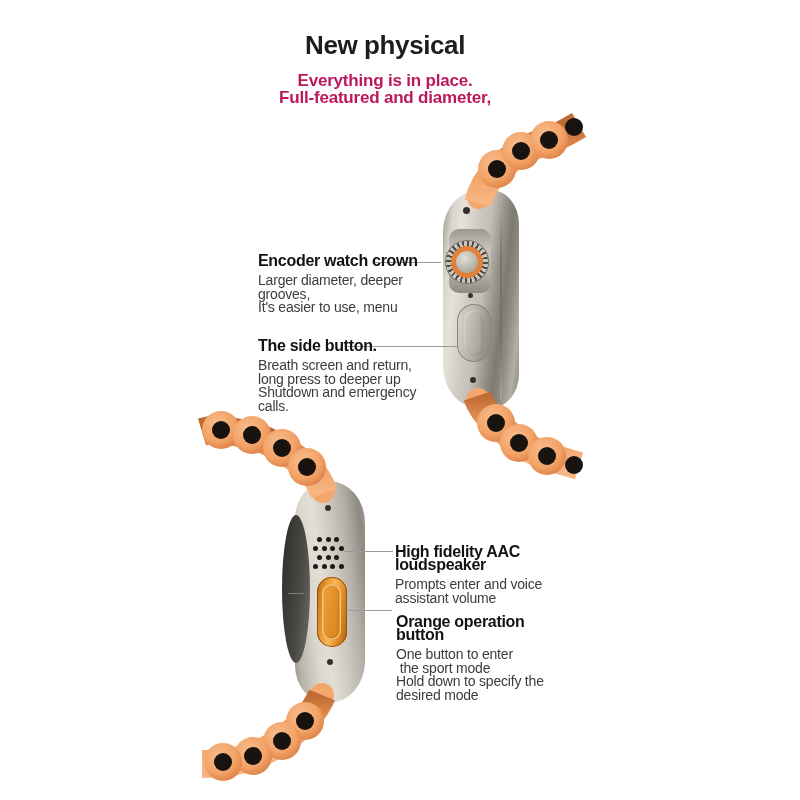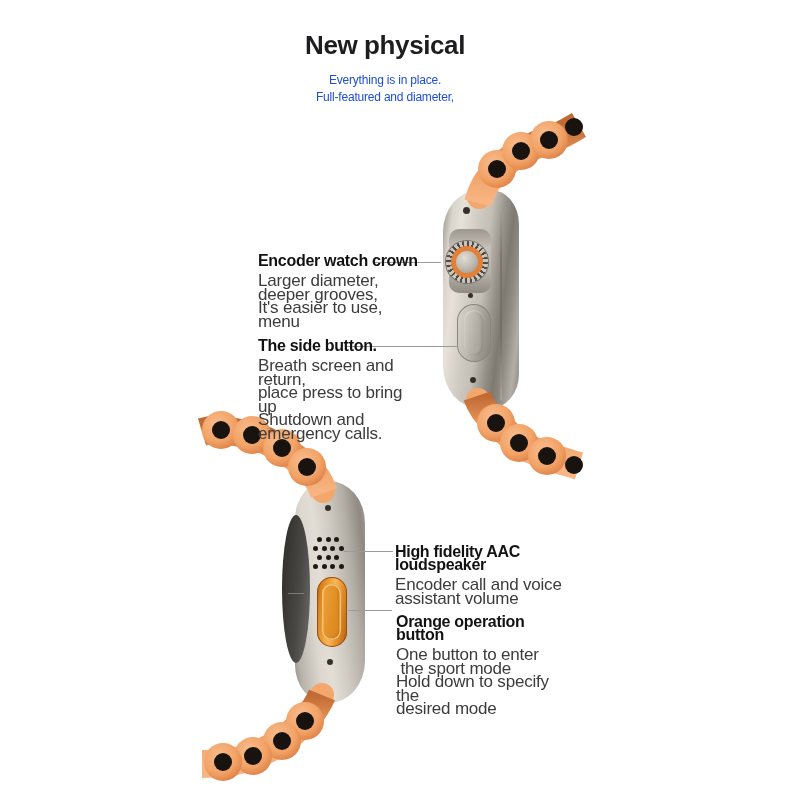--- a/index.html
+++ b/index.html
@@ -10,32 +10,32 @@
     font-family:"Liberation Sans", sans-serif;
   }
 
   
   .header { position:absolute; left:0; top:26px; width:770px; text-align:center; }
   .title {
     font-size:26px; line-height:30px; font-weight:700;
     color:#1d1d1f; letter-spacing:-0.4px;
   }
   .subtitle {
-    margin-top:12px; font-size:12px; line-height:17px;
-    font-weight:400; color:#1d4ed8; letter-spacing:-0.2px;
+    margin-top:12px; font-size:17px; line-height:17px;
+    font-weight:700; color:#be185d; letter-spacing:-0.2px;
   }
 
   
   .ann { position:absolute; z-index:6; }
   .ann h3 {
     font-size:16px; line-height:13px; font-weight:700;
     color:#121212; letter-spacing:-0.3px; margin-bottom:7px;
   }
   .ann p {
-    font-size:17px; line-height:13.5px; font-weight:400;
+    font-size:14px; line-height:13.5px; font-weight:400;
     color:#3c3c3c; letter-spacing:-0.2px; white-space:pre-wrap;
   }
   .leader { position:absolute; height:1px; background:#9b9b9b; z-index:6; }
 
   
   .watch { position:absolute; z-index:2; }
   .dot { position:absolute; border-radius:50%; background:#33302c; }
 
   
   .case-top {
@@ -237,27 +237,27 @@
   <div class="leader" style="left:348px; top:606px; width:44px;"></div>
 
   <div class="ann" style="left:258px; top:250px; width:160px;">
     <h3>Encoder watch crown</h3>
     <p>Larger diameter, deeper grooves,</p>
     <p>It's easier to use, menu</p>
   </div>
   <div class="ann" style="left:258px; top:335px; width:160px;">
     <h3>The side button.</h3>
     <p>Breath screen and return,</p>
-    <p>place press to bring up</p>
+    <p>long press to deeper up</p>
     <p>Shutdown and emergency calls.</p>
   </div>
 
   <div class="ann" style="left:395px; top:541px; width:170px;">
     <h3>High fidelity AAC loudspeaker</h3>
-    <p>Encoder call and voice</p>
+    <p>Prompts enter and voice</p>
     <p>assistant volume</p>
   </div>
   <div class="ann" style="left:396px; top:611px; width:170px;">
     <h3>Orange operation button</h3>
     <p>One button to enter</p>
     <p> the sport mode</p>
     <p>Hold down to specify the</p>
     <p>desired mode</p>
   </div>
 

